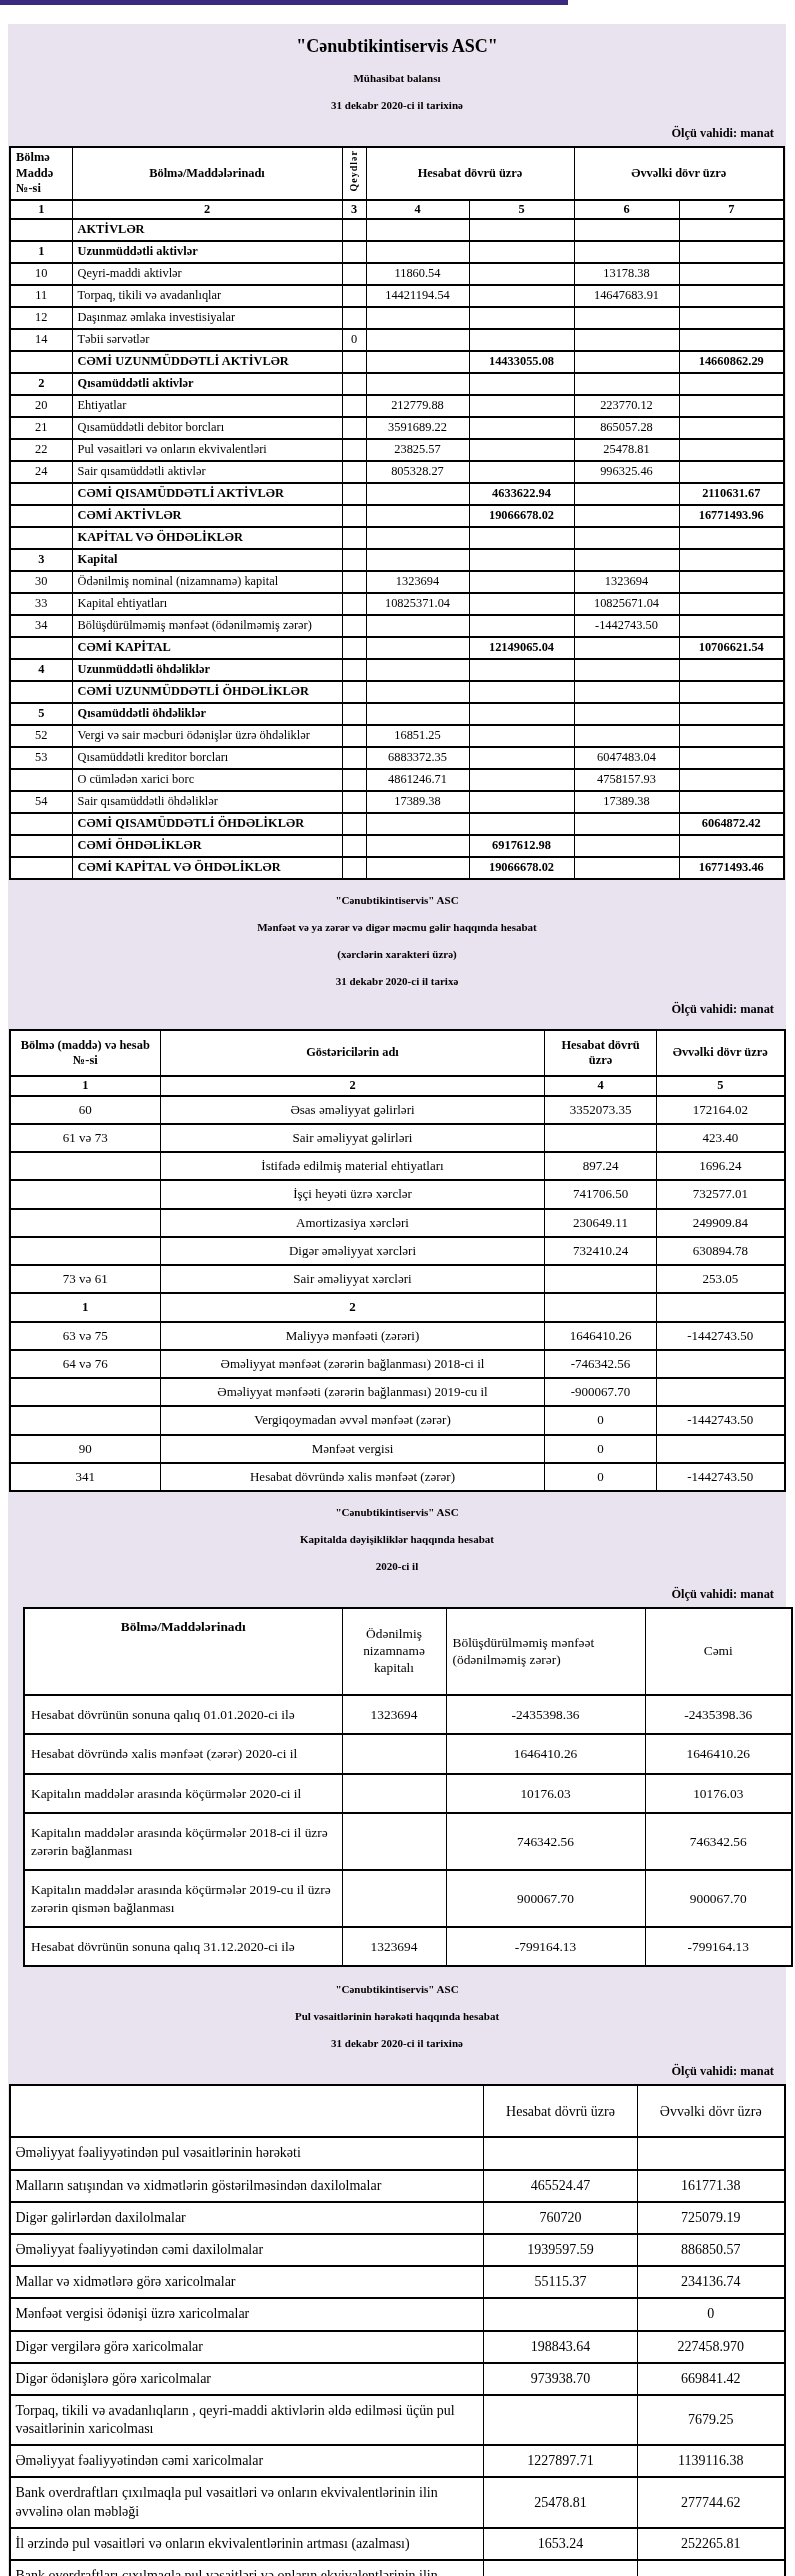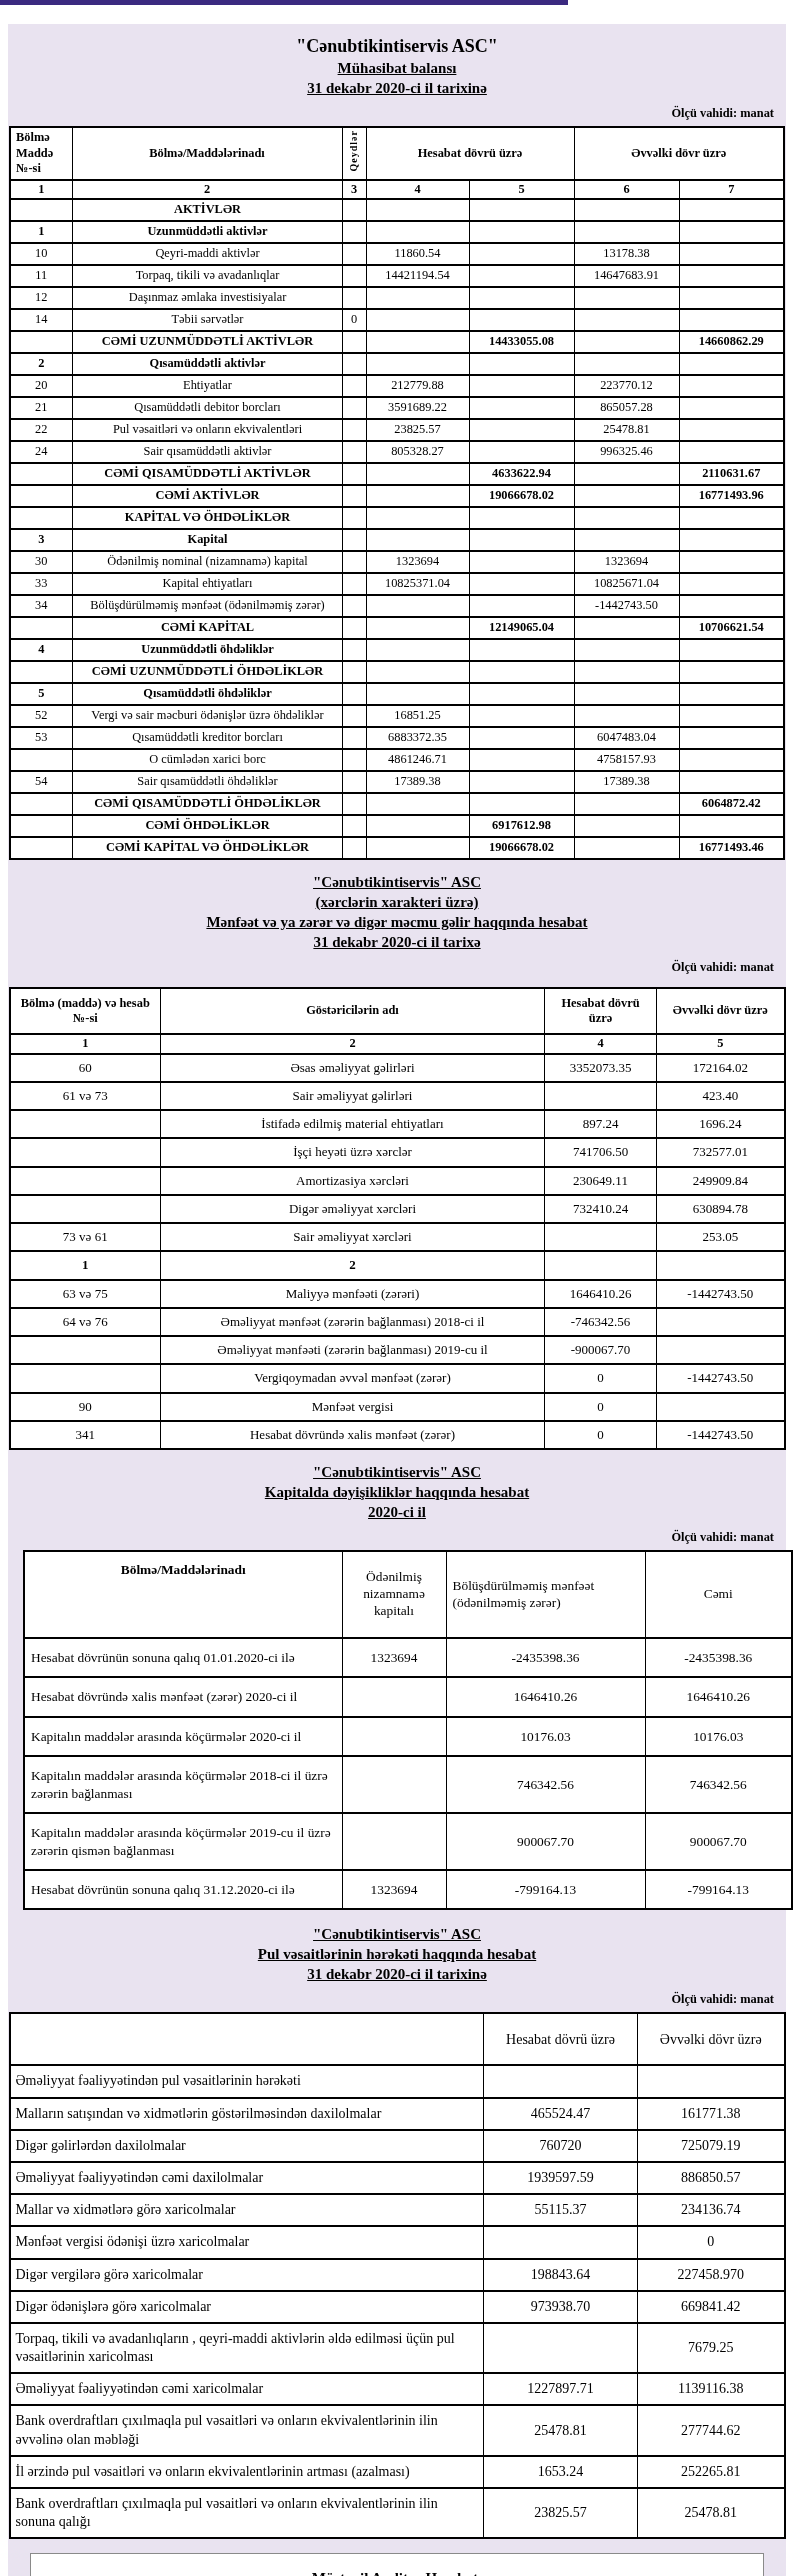--- a/index.html
+++ b/index.html
@@ -8,21 +8,21 @@
     width: 795px; height: 2576px; overflow: hidden;
     background: #ffffff; color: #000;
     font-family: "Liberation Serif", serif;
   }
   .topbar { width: 568px; height: 5px; background: var(--topbar, #3b2a80); }
   .panel {
     margin: 19px 9px 0 8px; padding: 6px 0 10px;
     background: var(--panel, #e9e3f0); min-height: 2544px;
   }
   .title-main { text-align: center; font-weight: bold; font-size: 18px; margin: 6px 0 2px; }
-  .title-sub  { text-align: center; font-weight: bold; font-size: 15px; margin: 3px 0; text-decoration: underline; }
+  .title-sub  { text-align: center; font-weight: bold; font-size: 11px; margin: 15px 0; }
   .unit-line  { text-align: right; font-weight: bold; font-size: 12.4px; margin: 9px 12px 5px; }
 
   table { border-collapse: collapse; background: #fff; table-layout: fixed; border: 2px solid #000; }
   th, td {
     border: 1px solid #000; border-top-width: 2px; border-bottom-width: 2px;
     padding: 2px 4px; font-size: 12.4px; line-height: 1.25; overflow: hidden;
     text-align: center; vertical-align: middle; word-wrap: break-word;
   }
   thead th { font-weight: bold; }
   tr.b td { font-weight: bold; }
@@ -31,21 +31,21 @@
   
   .t-balance { width: 709px; margin: 0 auto; }
   .t-balance thead tr:first-child th { height: 48px; }
   .t-balance th.hl { text-align: left; padding-left: 5px; }
   .t-balance th.vert { padding: 0; }
   .t-balance th.vert span {
     display: inline-block; writing-mode: vertical-rl; transform: rotate(180deg);
     font-size: 10px; font-weight: bold; letter-spacing: 1px;
   }
   .t-balance tbody td { height: 22px; }
-  .t-balance tbody td:nth-child(2) { text-align: center; padding-left: 5px; }
+  .t-balance tbody td:nth-child(2) { text-align: left; padding-left: 5px; }
 
   
   .t-income { width: 777px; margin: 12px auto; }
   .t-income thead tr:first-child th { height: 46px; }
   .t-income td { font-size: 13px; padding: 5px 11px; }
 
   
   .t-equity { width: 770px; margin: 0 0 0 15px; }
   .t-equity thead th { font-weight: normal; height: 87px; font-size: 13.4px; padding: 6px; }
   .t-equity thead th:first-child { font-weight: bold; vertical-align: top; padding-top: 10px; }
@@ -372,22 +372,22 @@
           <td></td>
           <td></td>
           <td>19066678.02</td>
           <td></td>
           <td>16771493.46</td>
         </tr>
       </tbody>
   </table>
 
   <div class="title-sub" style="margin-top:14px">"Cənubtikintiservis" ASC</div>
+  <div class="title-sub">Mənfəət və ya zərər və digər məcmu gəlir haqqında hesabat</div>
   <div class="title-sub">(xərclərin xarakteri üzrə)</div>
-  <div class="title-sub">Mənfəət və ya zərər və digər məcmu gəlir haqqında hesabat</div>
   <div class="title-sub">31 dekabr 2020-ci il tarixə</div>
   <div class="unit-line">Ölçü vahidi: manat</div>
 
   <table class="t-income">
     <colgroup>
       <col style="width:151px">
         <col style="width:384px">
         <col style="width:112px">
         <col style="width:128px">
     </colgroup>

